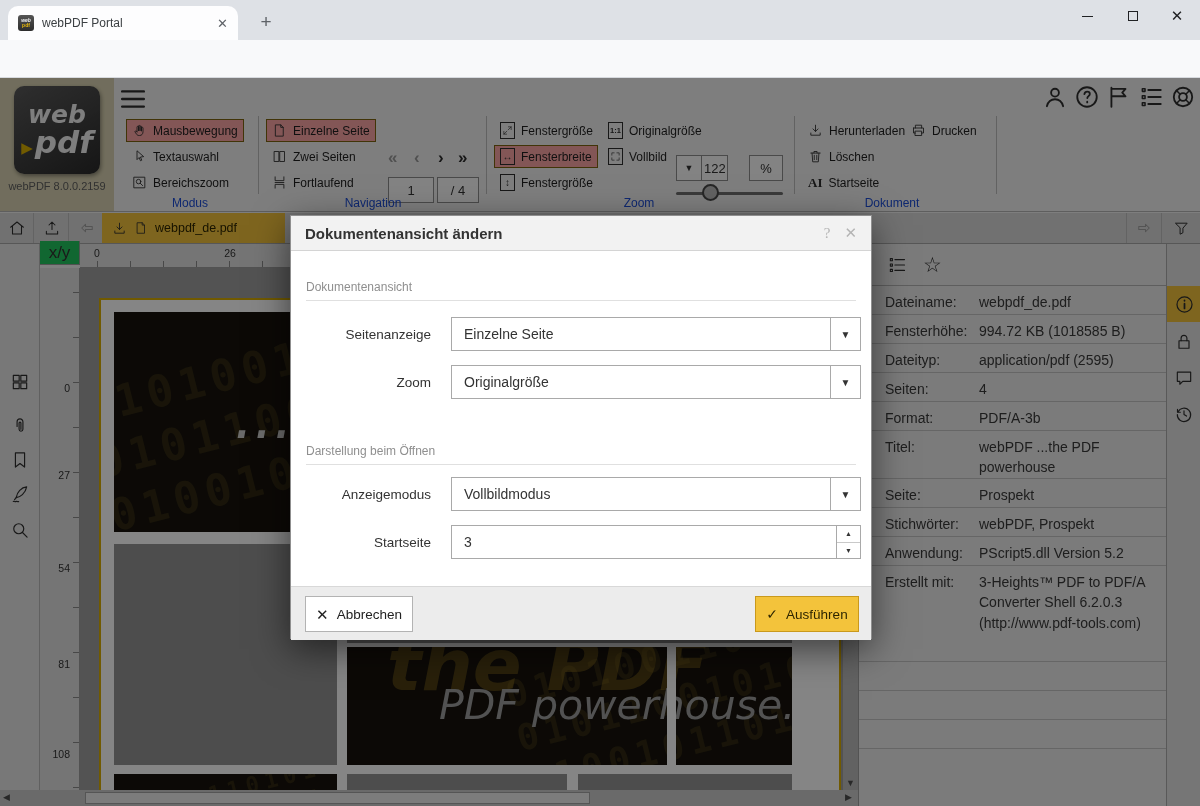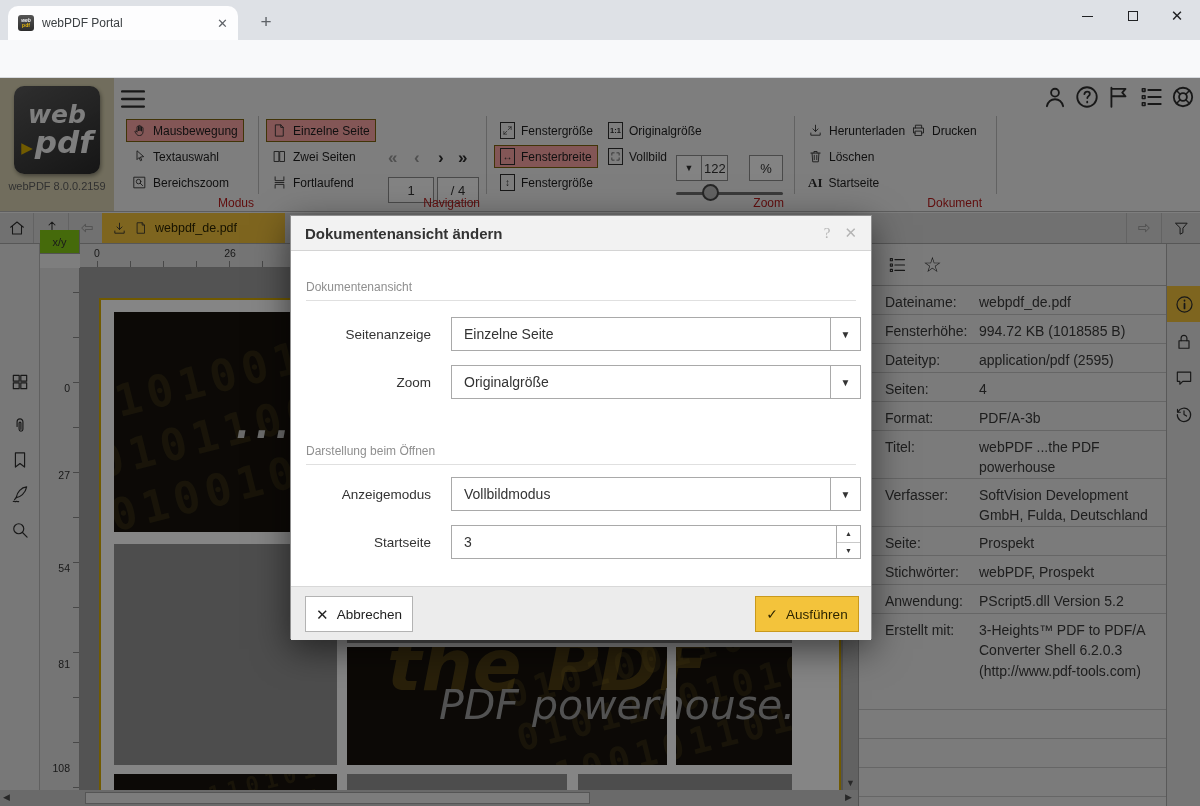--- a/index.html
+++ b/index.html
@@ -47,21 +47,21 @@
   .logobox .l2{font-size:31px;}
   .logobox .tri{color:#d9ae00;font-style:normal;font-size:15px;margin-right:2px;}
   .logover{position:absolute;left:0;top:102px;width:114px;text-align:center;font-size:11px;color:#5e5e5e;}
   .hamb{position:absolute;left:120px;top:10px;width:26px;height:22px;}
   .usericons{position:absolute;left:1042px;top:6px;display:flex;gap:6px;}
   .usericons .uic{width:26px;height:26px;}
 
   
   .toolbar{position:absolute;left:0;top:34px;width:1200px;height:100px;border-bottom:1px solid #b5b5b5;}
   .tsep{position:absolute;top:4px;height:78px;width:1px;background:#bdbdbd;}
-  .glabel{position:absolute;top:84px;font-size:12px;color:#b91c1c;text-align:right;}
+  .glabel{position:absolute;top:84px;font-size:12px;color:#1d4ed8;text-align:center;}
   .tbtn{position:absolute;height:23px;display:flex;align-items:center;gap:6px;padding:0 5px;
         font-size:12px;color:#1f1f1f;border:1px solid transparent;white-space:nowrap;}
   .tbtn.active{background:#fca5a5;border-color:#7d6510;}
   .boxic{width:15px;height:17px;border:1.2px solid #2f2f2f;font-size:10px;display:flex;align-items:center;
         justify-content:center;color:#2f2f2f;line-height:1;}
   .boxic.small{font-size:7.5px;font-weight:bold;}
   .navarrow{position:absolute;top:37px;font-size:17px;font-weight:bold;line-height:1;}
   .pagebox{position:absolute;top:65px;height:26px;border:1px solid #8f8f8f;background:#fbfbfb;
         display:flex;align-items:center;justify-content:center;font-size:13px;color:#333;}
   input.pageinput{border:none;outline:none;background:transparent;width:100%;text-align:center;
@@ -80,22 +80,22 @@
         border-right:1px solid #bfbfbf;}
   .trbtn.right{border-right:none;border-left:1px solid #bfbfbf;}
   .doctab{position:absolute;left:102px;top:0;height:30px;width:183px;background:#f2c23c;display:flex;
         align-items:center;gap:7px;padding:0 10px;font-size:12.5px;color:#2e2600;}
 
   
   .leftrail{position:absolute;left:0;top:166px;width:40px;height:546px;background:#e6e6e6;border-right:1px solid #b9b9b9;}
   .railic{position:absolute;left:10px;}
 
   
-  .rcorner{position:absolute;left:40px;top:152px;width:40px;height:24px;background:#84cc16;border-right:1px solid #9d9d9d;
-        border-bottom:1px solid #9d9d9d;font-size:11px;color:#333;display:flex;align-items:center;justify-content:center;}
+  .rcorner{position:absolute;left:40px;top:163px;width:40px;height:24px;background:#22c55e;border-right:1px solid #9d9d9d;
+        border-bottom:1px solid #9d9d9d;font-size:17px;color:#333;display:flex;align-items:center;justify-content:center;}
   .rulerh{position:absolute;left:80px;top:166px;width:778px;height:24px;background:#e0e0e0;border-bottom:1px solid #9d9d9d;}
   .rulerh:after{content:"";position:absolute;left:17px;right:0;bottom:0;height:6px;
         background:repeating-linear-gradient(to right,#8a8a8a 0 1px,transparent 1px 33px);}
   .rulerh .num{position:absolute;top:3px;font-size:10.5px;color:#333;transform:translateX(-50%);}
   .rulerv{position:absolute;left:40px;top:190px;width:40px;height:600px;background:#e0e0e0;border-right:1px solid #9d9d9d;}
   .rulerv:after{content:"";position:absolute;top:24px;bottom:0;right:0;width:6px;
         background:repeating-linear-gradient(to bottom,#8a8a8a 0 1px,transparent 1px 45px);}
   .rulerv .num{position:absolute;right:9px;font-size:10.5px;color:#333;transform:translateY(-50%);}
 
   
@@ -433,21 +433,21 @@
     <div class="rulerh">
       <span class="num" style="left:17px">0</span>
       <span class="num" style="left:150px">26</span>
       <span class="num" style="left:283px">53</span>
     </div>
     <div class="rulerv">
       <span class="num" style="top:120px">0</span>
       <span class="num" style="top:207px">27</span>
       <span class="num" style="top:300px">54</span>
       <span class="num" style="top:396px">81</span>
-      <span class="num" style="top:500px">108</span>
+      <span class="num" style="top:486px">108</span>
 
     </div>
 
     <div class="viewport">
       <div class="pdfpage">
 
         <div class="imgdark" style="left:13px;top:12px;width:677px;height:220px">
           <span class="binary" style="left:-30px;top:-40px;width:900px">010100110101 101001010011 010110010100 110101001101 010010110100</span>
           <span class="ghost" style="left:460px;top:20px;font-size:150px">the</span>
           <span class="thetext" style="left:120px;top:68px">...the</span>
@@ -506,24 +506,20 @@
           <span class="lbl">Seiten:</span>
           <span class="val">4</span>
         </div>
       <div class="iprow h29">
           <span class="lbl">Format:</span>
           <span class="val">PDF/A-3b</span>
         </div>
       <div class="iprow h48">
           <span class="lbl">Titel:</span>
           <span class="val">webPDF ...the PDF powerhouse</span>
-        </div>
-      <div class="iprow h48">
-          <span class="lbl">Verfasser:</span>
-          <span class="val">SoftVision Development GmbH, Fulda, Deutschland</span>
         </div>
       <div class="iprow h29">
           <span class="lbl">Seite:</span>
           <span class="val">Prospekt</span>
         </div>
       <div class="iprow h29">
           <span class="lbl">Stichwörter:</span>
           <span class="val">webPDF, Prospekt</span>
         </div>
       <div class="iprow h29">

